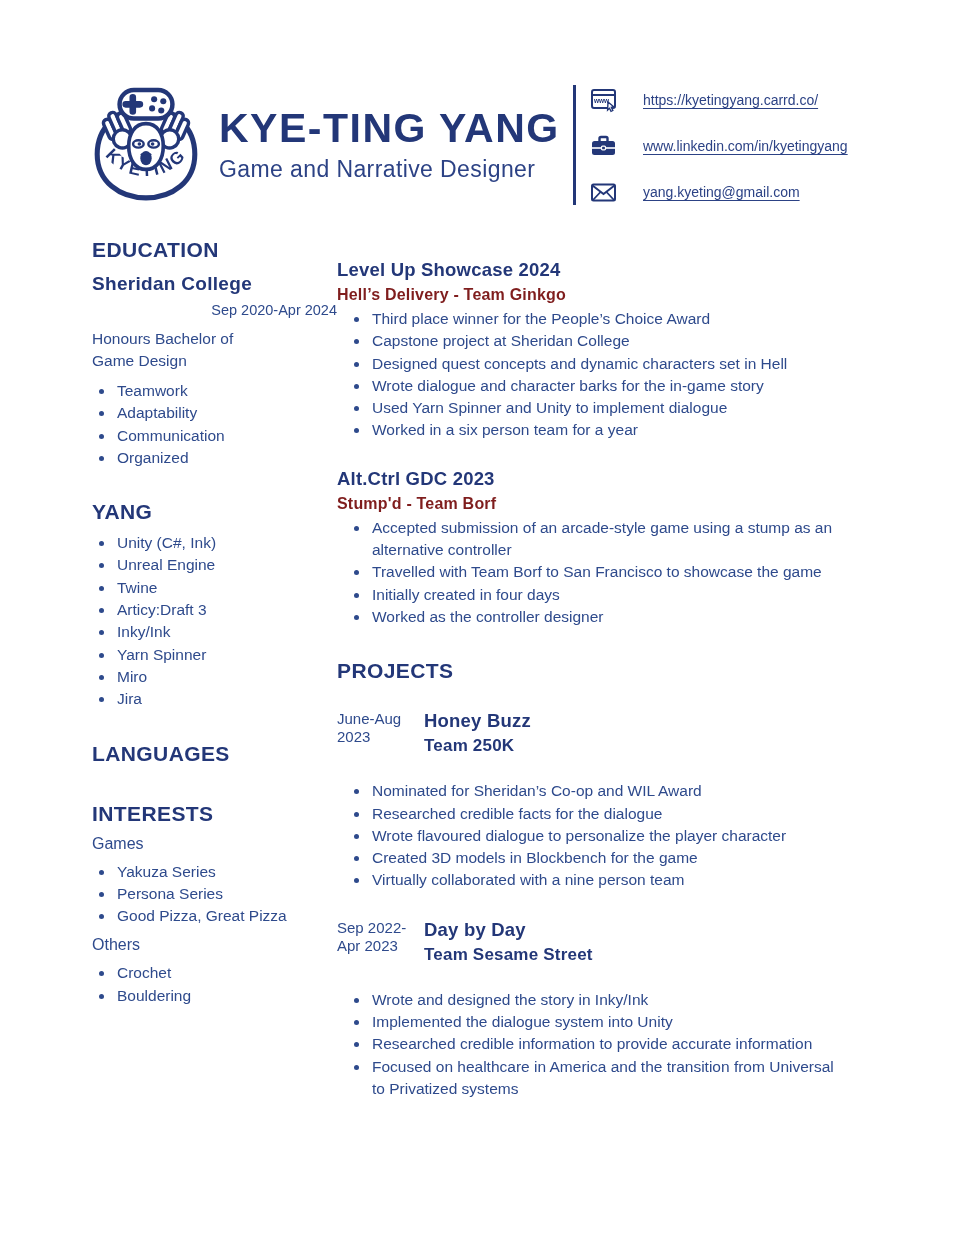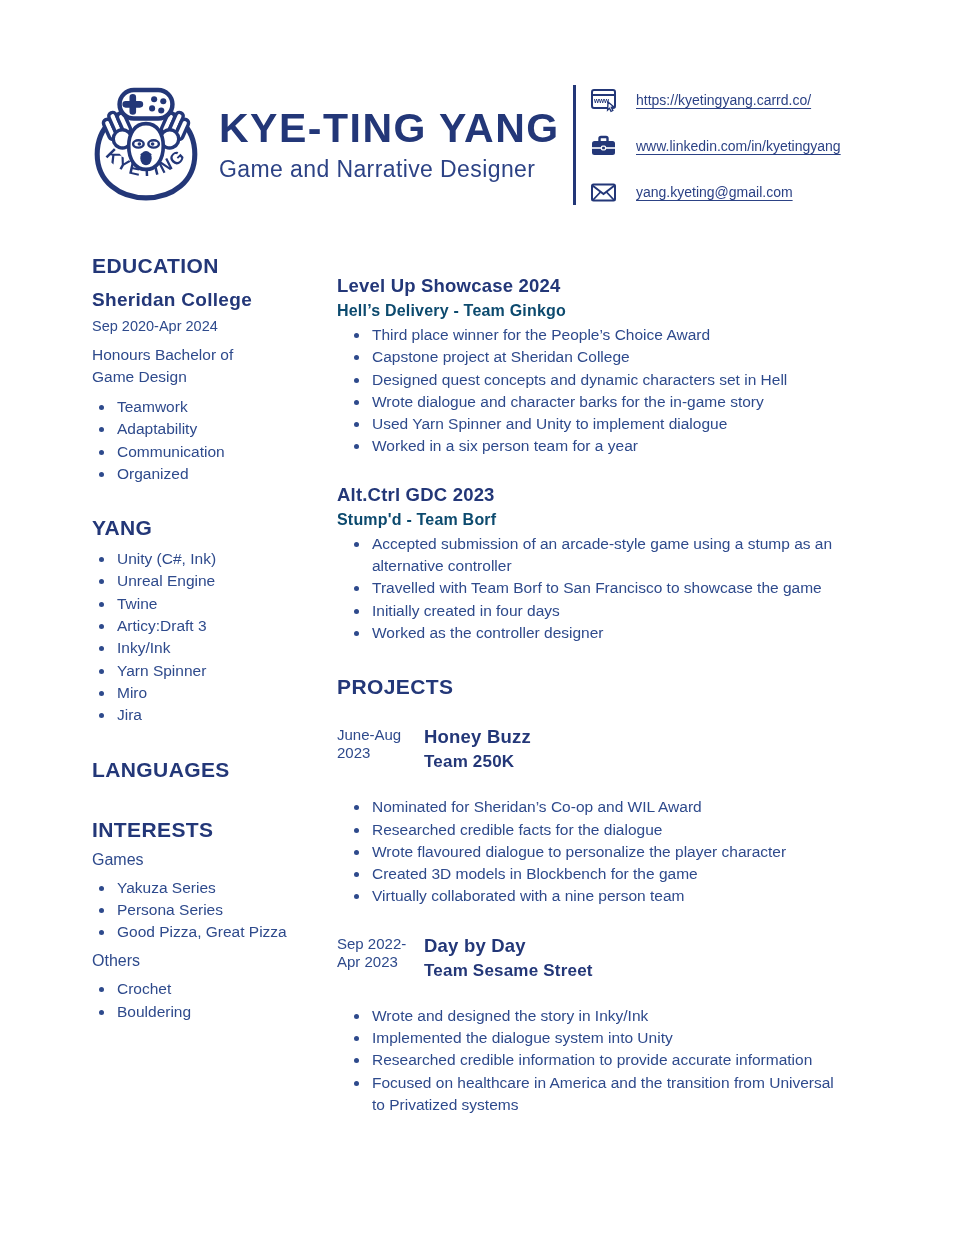--- a/index.html
+++ b/index.html
@@ -25,61 +25,61 @@
   }
   .tagline {
     font-size: 23px; font-weight: 400; letter-spacing: 0.4px;
     color: #2c4285; margin-top: 6px;
   }
   .v-divider {
     width: 3px; height: 120px; background: #233778;
     margin: 0 14px 0 6px; flex: 0 0 auto;
   }
   .contacts { display: flex; flex-direction: column; gap: 19px; padding-top: 2px; }
-  .contact-row { display: flex; align-items: center; gap: 19px; }
+  .contact-row { display: flex; align-items: center; gap: 26px; }
   .contact-icon { width: 27px; height: 27px; flex: 0 0 auto; display: flex; align-items: center; justify-content: center; }
   .contact-link {
     font-size: 14px; color: #2c4285; text-decoration: underline;
     text-underline-offset: 3px; cursor: pointer;
   }
 
   
-  .columns { position: absolute; top: 254px; left: 92px; right: 55px; display: flex; }
+  .columns { position: absolute; top: 238px; left: 92px; right: 55px; display: flex; }
   .col-left  { width: 245px; flex: 0 0 auto; }
   .col-right { flex: 1; }
 
   h2.section-heading {
     font-size: 21px; font-weight: 800; letter-spacing: 0.4px;
     color: #233778;
   }
   h3.sub-heading {
     font-size: 19px; font-weight: 800; letter-spacing: 0.3px;
     color: #233778;
   }
-  .date-text { font-size: 14.5px; color: #2e4a8c; }
+  .date-text { font-size: 14.5px; color: #2e4a8c; text-align: right; }
   .body-text { font-size: 15.5px; line-height: 22px; color: #2e4a8c; }
 
   ul.bullets { list-style: disc; padding-left: 23px; margin-top: 9px; }
   ul.bullets li { font-size: 15.5px; line-height: 22.3px; color: #2e4a8c; padding-left: 2px; }
 
   
   .edu-school { margin-top: 11px; }
   .edu-dates { margin-top: 7px; }
   .edu-degree { margin-top: 10px; width: 185px; }
   .mt-sect { margin-top: 31px; }
   .mt-sect-lg { margin-top: 36px; }
   .group-label { font-size: 16px; color: #2e4a8c; margin-top: 9px; }
   .col-left ul.bullets { margin-top: 8px; }
   .col-left ul.bullets li { max-width: 180px; }
 
   
   .entry { margin-top: 21px; }
   .entry + .entry { margin-top: 26px; }
   .entry-title { font-size: 18.5px; font-weight: 800; letter-spacing: 0.2px; color: #233778; }
-  .entry-subtitle { font-size: 16px; font-weight: 800; letter-spacing: 0.2px; color: #0c4a6e; margin-top: 5px; }
+  .entry-subtitle { font-size: 16px; font-weight: 800; letter-spacing: 0.2px; color: #7f1d1d; margin-top: 5px; }
   .col-right ul.bullets { margin-top: 4px; padding-left: 33px; }
   .col-right ul.bullets li { max-width: 478px; }
 
   .projects-heading { margin-top: 31px; }
   .project { margin-top: 27px; }
   .project-head { display: flex; }
   .project-dates { width: 87px; flex: 0 0 auto; font-size: 15px; line-height: 18px; color: #2e4a8c; }
   .project-title { font-size: 18.5px; font-weight: 800; letter-spacing: 0.2px; color: #233778; line-height: 22px; }
   .project-team { font-size: 17px; font-weight: 800; letter-spacing: 0.2px; color: #233778; line-height: 22px; margin-top: 3px; }
   .project ul.bullets { margin-top: 23px; }

